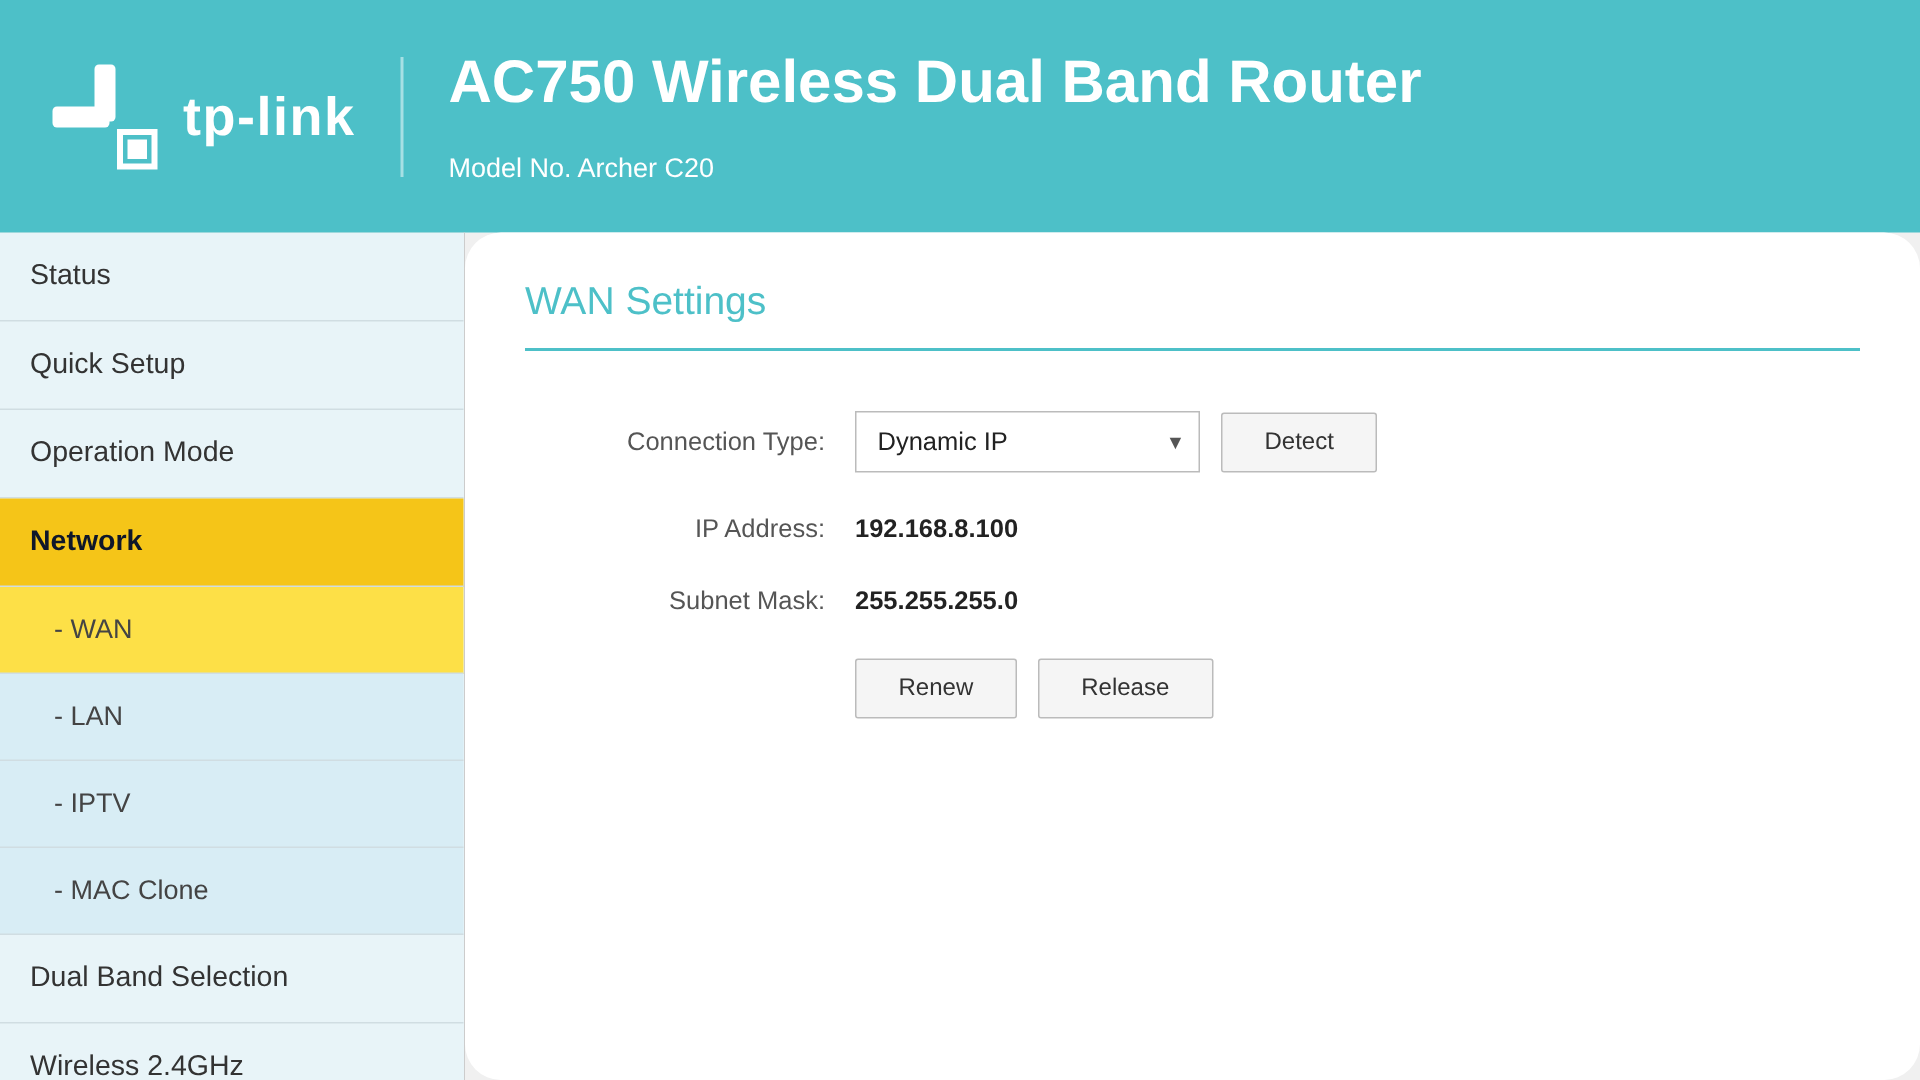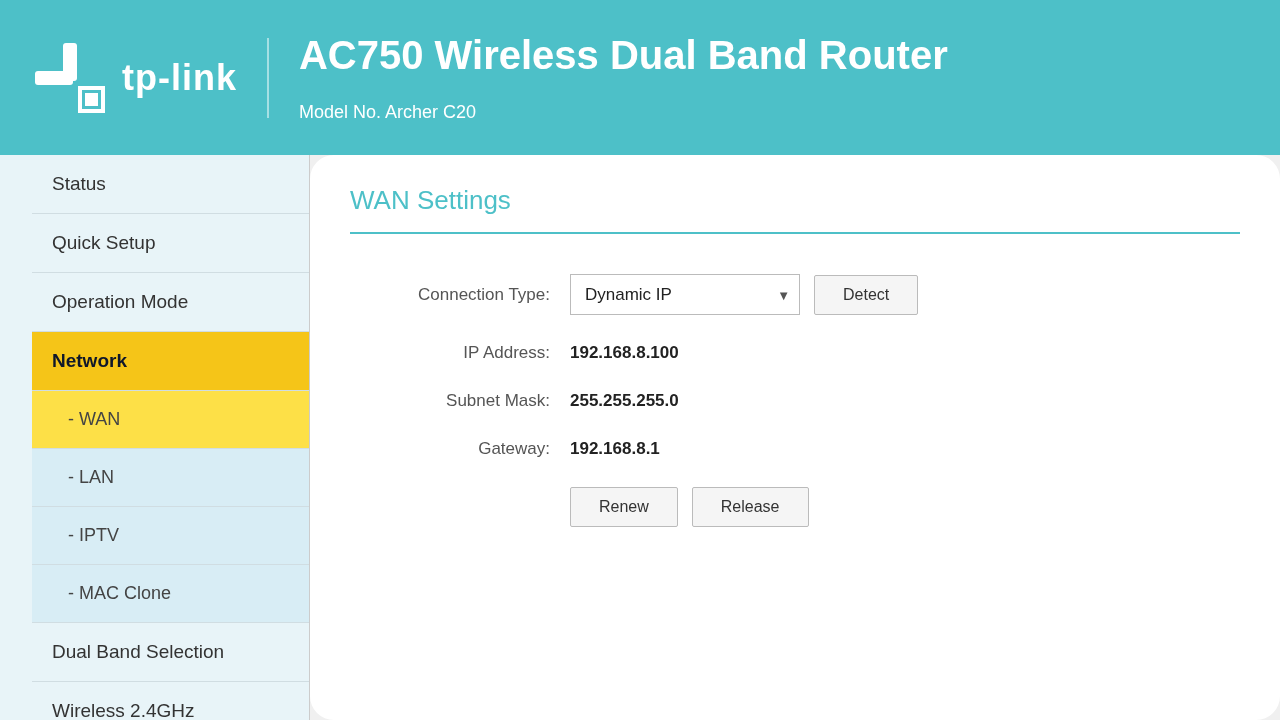--- a/index.html
+++ b/index.html
@@ -50,21 +50,20 @@
       height: calc(720px - 155px);
     }
 
     
     .sidebar {
       width: 310px;
       background: #e8f4f8;
       border-right: 1px solid #ccc;
       overflow-y: auto;
       flex-shrink: 0;
-      padding-left: 32px;
     }
     .sidebar-item {
       padding: 18px 20px;
       font-size: 19px;
       color: #333;
       cursor: pointer;
       border-bottom: 1px solid #d0dde2;
     }
     .sidebar-item.active {
       background: #F5C518;
@@ -236,24 +235,20 @@
     <div class="form-row">
       <div class="form-label">IP Address:</div>
       <div class="form-value">192.168.8.100</div>
     </div>
 
     <div class="form-row">
       <div class="form-label">Subnet Mask:</div>
       <div class="form-value">255.255.255.0</div>
     </div>
 
-    <div class="form-row">
-      <div class="form-label">Gateway:</div>
-      <div class="form-value">192.168.8.1</div>
-    </div>
 
     <div class="btn-row">
       <button class="btn">Renew</button>
       <button class="btn">Release</button>
     </div>
   </div>
 
 </div>
 
 </body></html>

